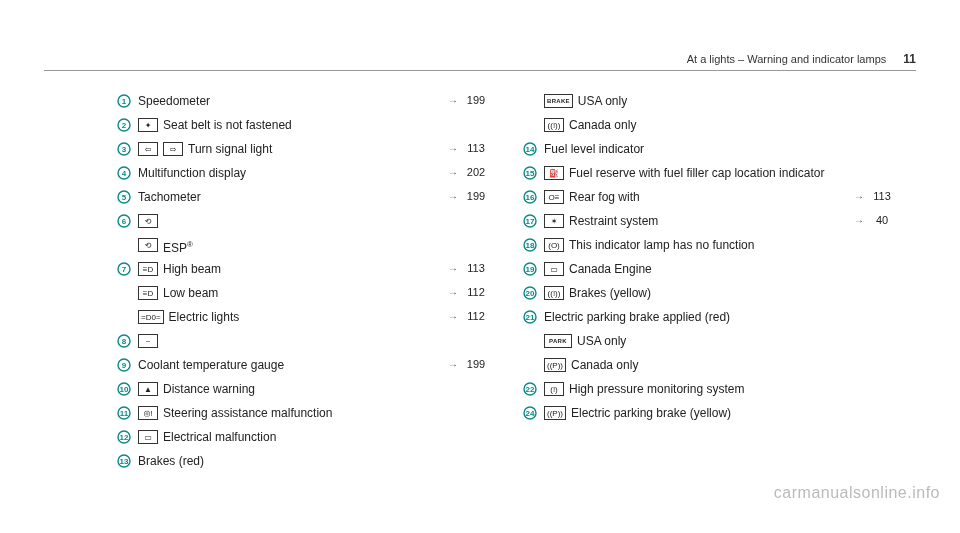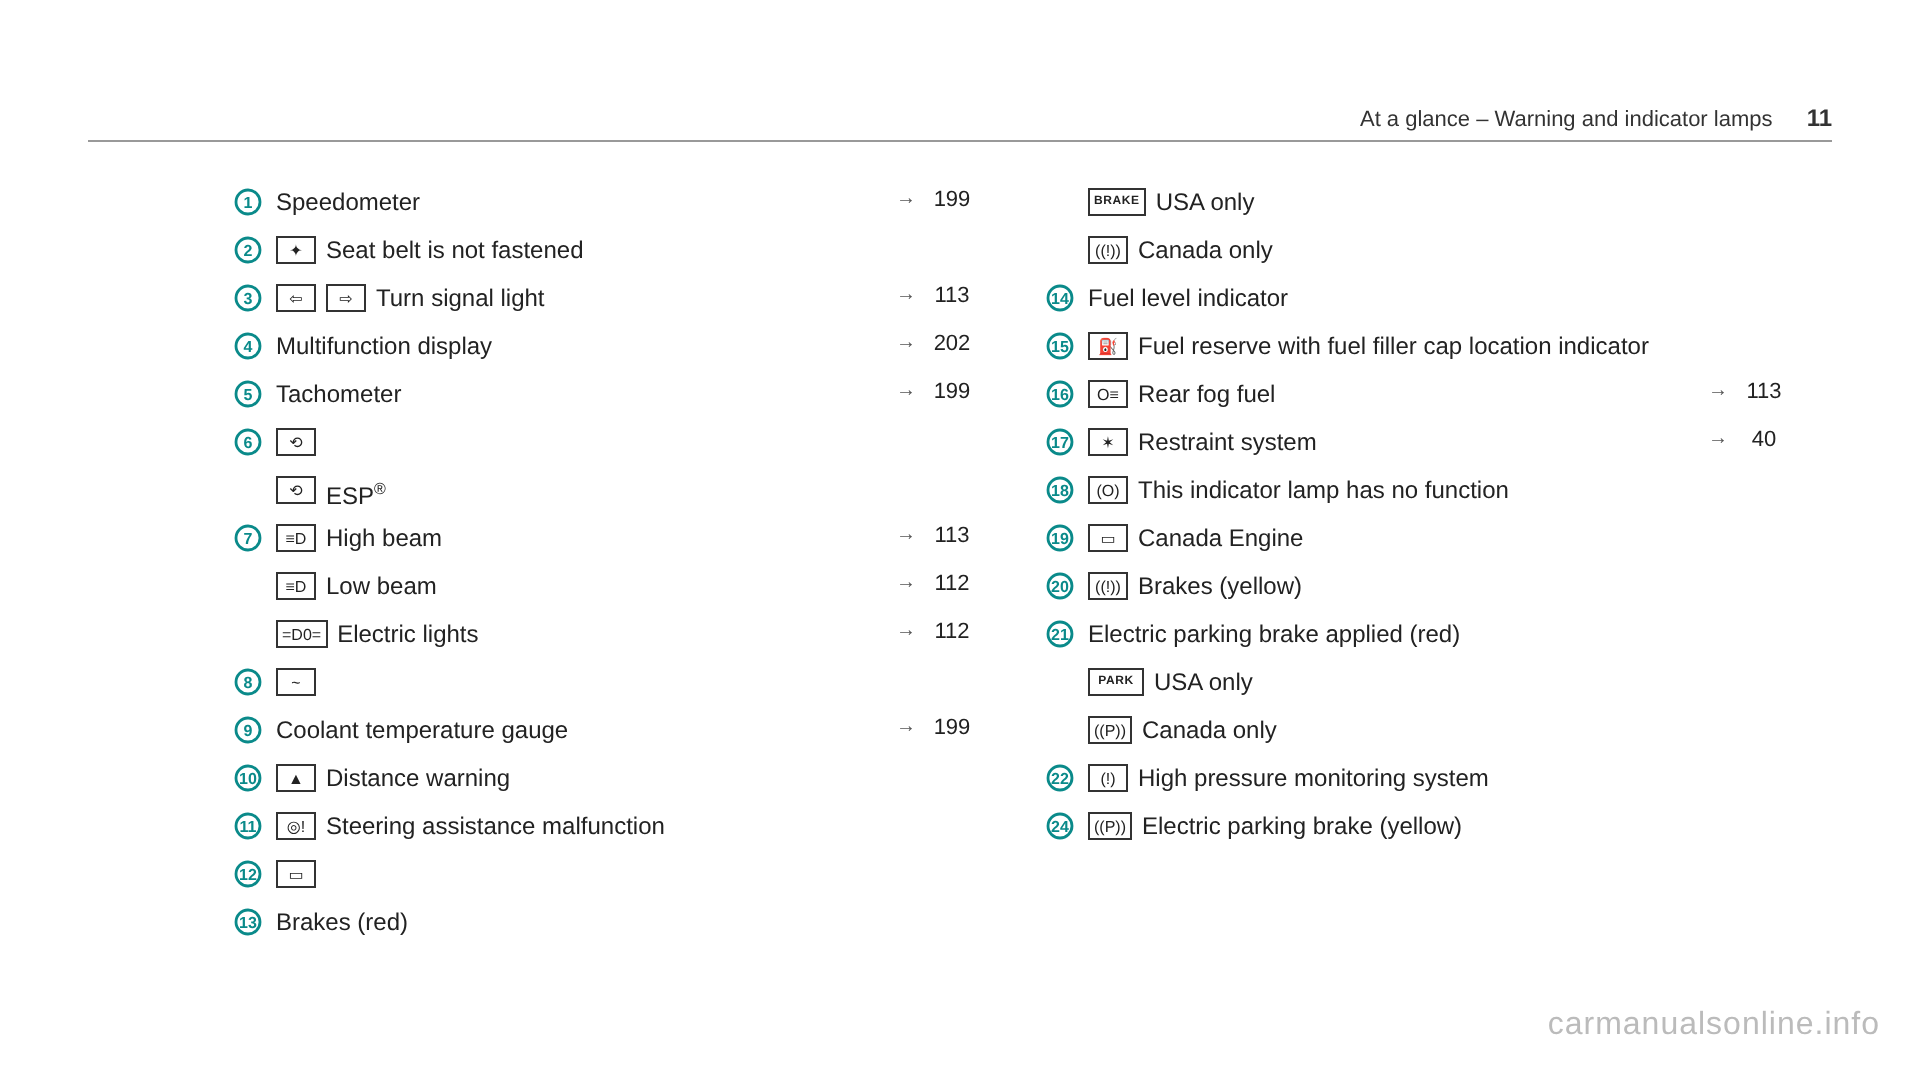--- a/index.html
+++ b/index.html
@@ -12,28 +12,28 @@
   .col{flex:1;min-width:0}
   .row{display:flex;align-items:flex-start;min-height:22px;padding:1px 0}
   .bullet{flex:0 0 16px;height:14px;margin-top:1px;margin-right:6px;display:flex;align-items:center;justify-content:center}
   .bullet svg{display:block}
   .icon{flex:0 0 auto;display:inline-flex;align-items:center;justify-content:center;border:1px solid #333;height:14px;min-width:20px;margin-right:5px;margin-top:1px;font-size:8px;box-sizing:border-box;padding:0 2px}
   .txt{flex:1;min-width:0;line-height:16px;padding-top:0}
   .txt sup{font-size:8px}
   .arrow{flex:0 0 12px;text-align:right;color:#555;font-size:10px;padding-top:1px}
   .ref{flex:0 0 36px;text-align:center;font-size:11px;padding-top:1px}
   .spacer-bullet{flex:0 0 22px}
-  .watermark{position:absolute;right:20px;bottom:11px;font-size:16px;color:#bbb;letter-spacing:.5px;font-family:Arial,sans-serif}
+  .watermark{position:absolute;right:20px;bottom:31px;font-size:16px;color:#bbb;letter-spacing:.5px;font-family:Arial,sans-serif}
 </style>
 </head>
 <body>
 <div class="page">
 
   <div class="header">
-    <span class="title">At a glance – Warning and indicator lamps</span>
+    <span class="title">At a lights – Warning and indicator lamps</span>
     <span class="pnum">11</span>
   </div>
   <div class="header-rule"></div>
 
   <div class="cols">
     <div class="col" id="col-left">
         <div class="row">
           <span class="bullet">
             <svg width="14" height="14" viewBox="0 0 14 14">
               <circle cx="7" cy="7" r="6" fill="none" stroke="#0a8a8a" stroke-width="1.4"></circle>
@@ -182,20 +182,21 @@
           <span class="ref"></span>
         </div>
         <div class="row">
           <span class="bullet">
             <svg width="14" height="14" viewBox="0 0 14 14">
               <circle cx="7" cy="7" r="6" fill="none" stroke="#0a8a8a" stroke-width="1.4"></circle>
               <text x="7" y="10" text-anchor="middle" font-size="8" fill="#0a8a8a" font-family="Arial" font-weight="bold">12</text>
             </svg>
           </span>
           <span class="icon">▭</span>
+          <span class="txt">Electrical malfunction</span>
           <span class="arrow"></span>
           <span class="ref"></span>
         </div>
         <div class="row">
           <span class="bullet">
             <svg width="14" height="14" viewBox="0 0 14 14">
               <circle cx="7" cy="7" r="6" fill="none" stroke="#0a8a8a" stroke-width="1.4"></circle>
               <text x="7" y="10" text-anchor="middle" font-size="8" fill="#0a8a8a" font-family="Arial" font-weight="bold">13</text>
             </svg>
           </span>
@@ -243,21 +244,21 @@
           <span class="ref"></span>
         </div>
         <div class="row">
           <span class="bullet">
             <svg width="14" height="14" viewBox="0 0 14 14">
               <circle cx="7" cy="7" r="6" fill="none" stroke="#0a8a8a" stroke-width="1.4"></circle>
               <text x="7" y="10" text-anchor="middle" font-size="8" fill="#0a8a8a" font-family="Arial" font-weight="bold">16</text>
             </svg>
           </span>
           <span class="icon">O≡</span>
-          <span class="txt">Rear fog fuel</span>
+          <span class="txt">Rear fog with</span>
           <span class="arrow">→</span>
           <span class="ref">113</span>
         </div>
         <div class="row">
           <span class="bullet">
             <svg width="14" height="14" viewBox="0 0 14 14">
               <circle cx="7" cy="7" r="6" fill="none" stroke="#0a8a8a" stroke-width="1.4"></circle>
               <text x="7" y="10" text-anchor="middle" font-size="8" fill="#0a8a8a" font-family="Arial" font-weight="bold">17</text>
             </svg>
           </span>

